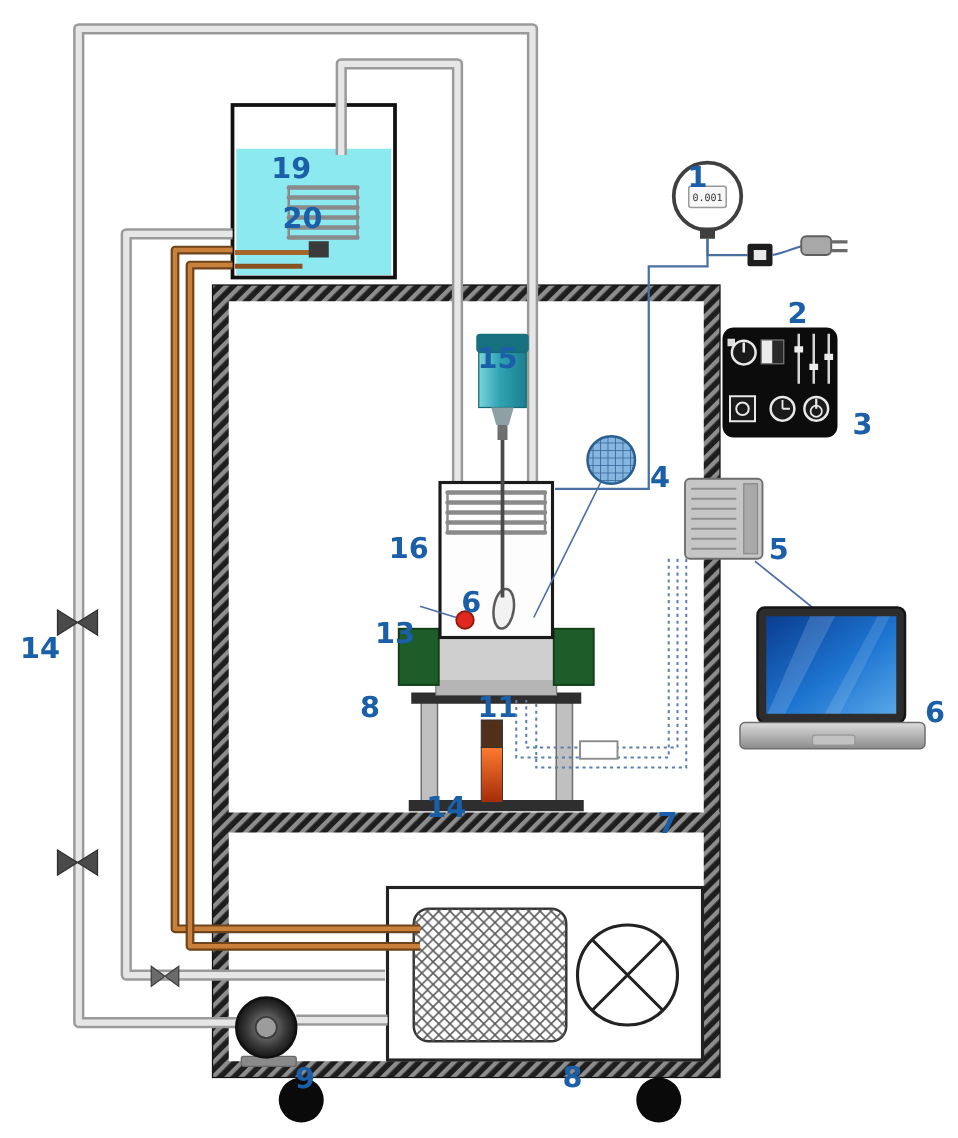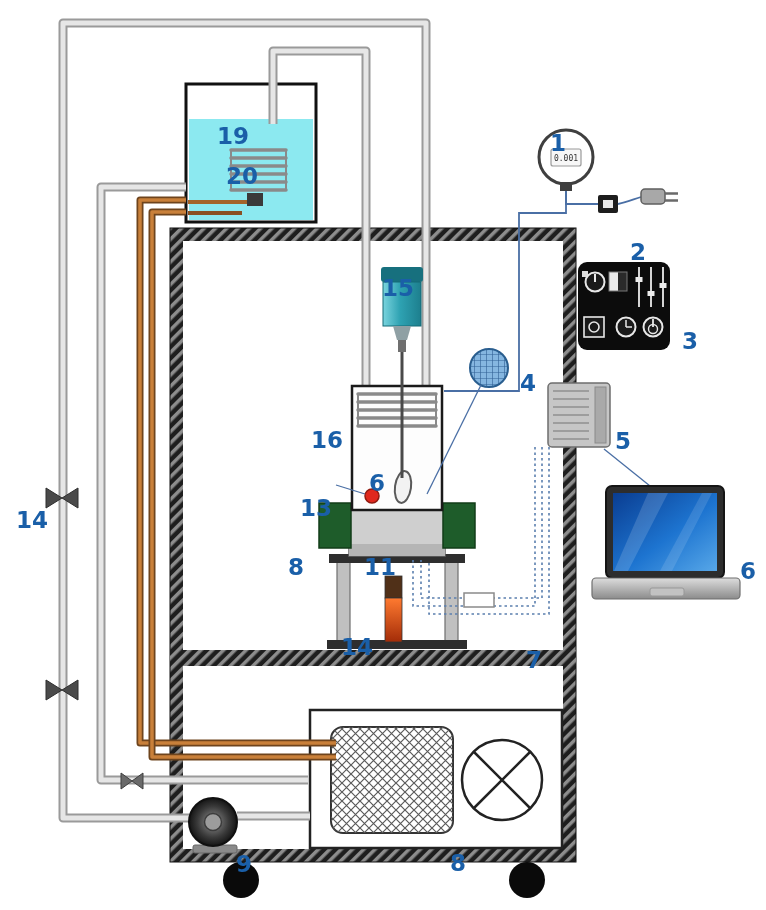--- a/index.html
+++ b/index.html
@@ -244,21 +244,21 @@
 <span class="lbl" style="left:558px;top:112px">1</span>
 <span class="lbl" style="left:638px;top:221px">2</span>
 <span class="lbl" style="left:690px;top:310px">3</span>
 <span class="lbl" style="left:528px;top:352px">4</span>
 <span class="lbl" style="left:623px;top:410px">5</span>
 <span class="lbl" style="left:748px;top:540px">6</span>
 <span class="lbl" style="left:534px;top:629px">7</span>
 <span class="lbl" style="left:458px;top:832px">8</span>
 <span class="lbl" style="left:244px;top:833px">9</span>
 <span class="lbl" style="left:357px;top:616px">14</span>
-<span class="lbl" style="left:380px;top:536px">11</span>
+<span class="lbl" style="left:398px;top:536px">11</span>
 <span class="lbl" style="left:296px;top:536px">8</span>
 <span class="lbl" style="left:316px;top:477px">13</span>
 <span class="lbl" style="left:32px;top:489px">14</span>
 <span class="lbl" style="left:377px;top:452px">6</span>
 <span class="lbl" style="left:327px;top:409px">16</span>
 <span class="lbl" style="left:398px;top:257px">15</span>
 <span class="lbl" style="left:242px;top:145px">20</span>
 <span class="lbl" style="left:233px;top:105px">19</span>
 </div>
 

